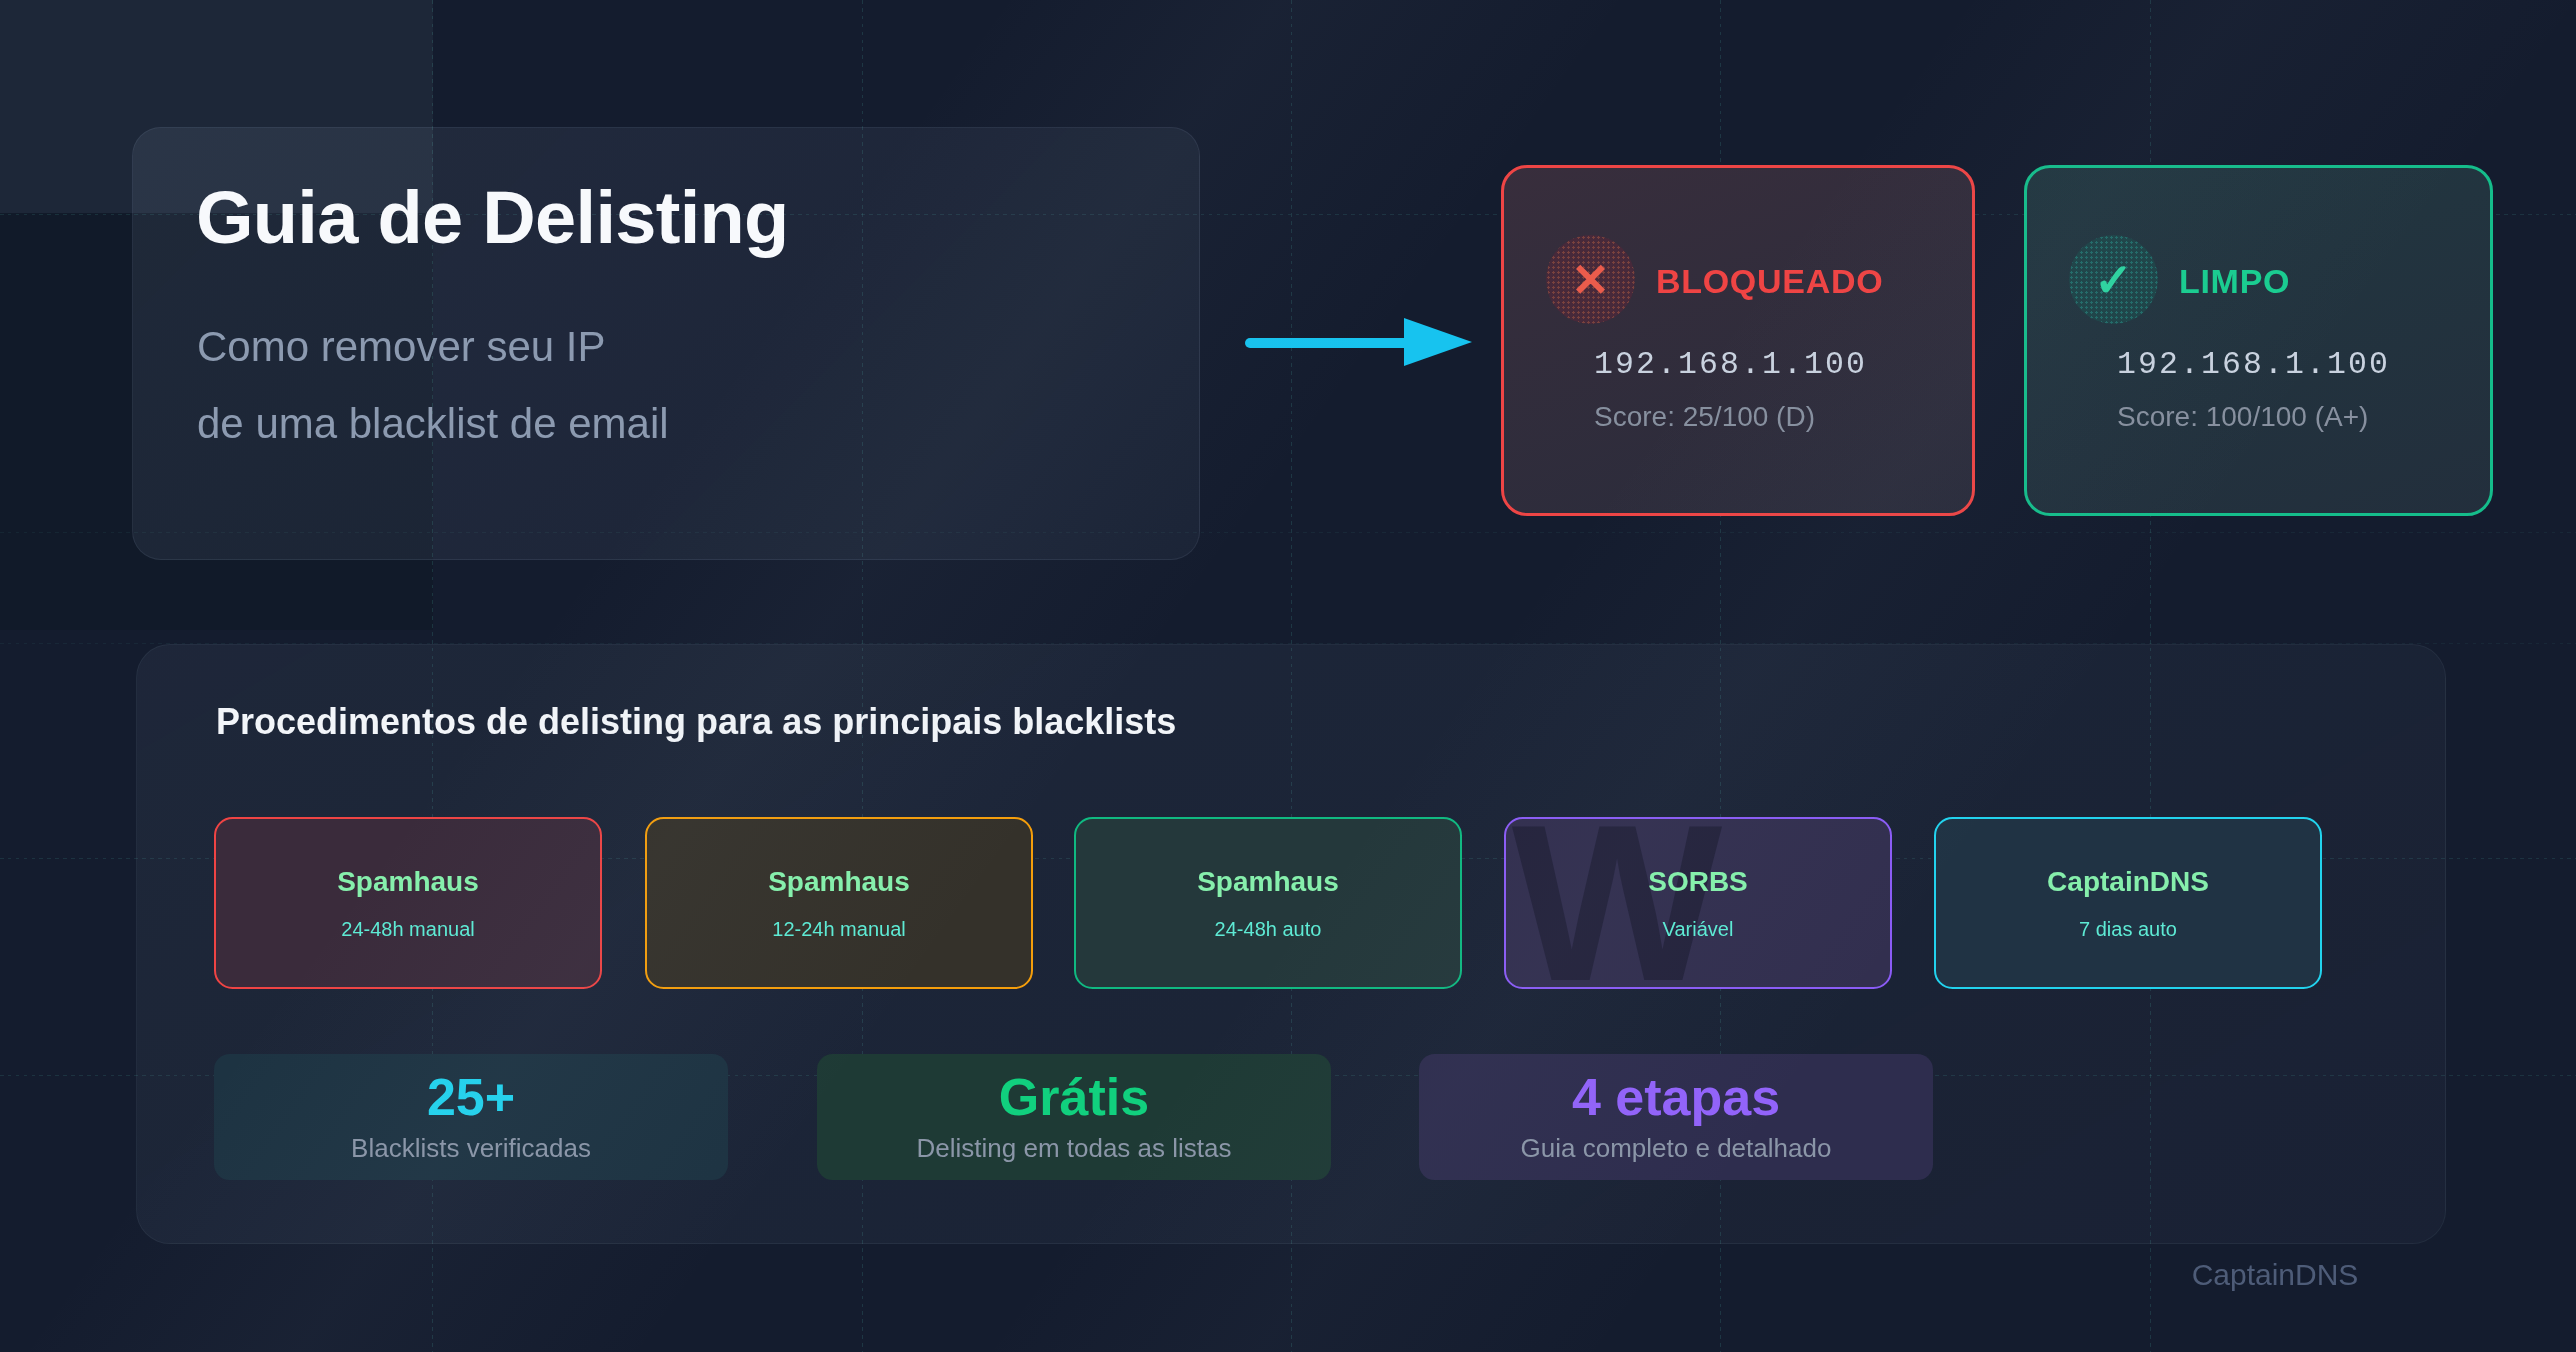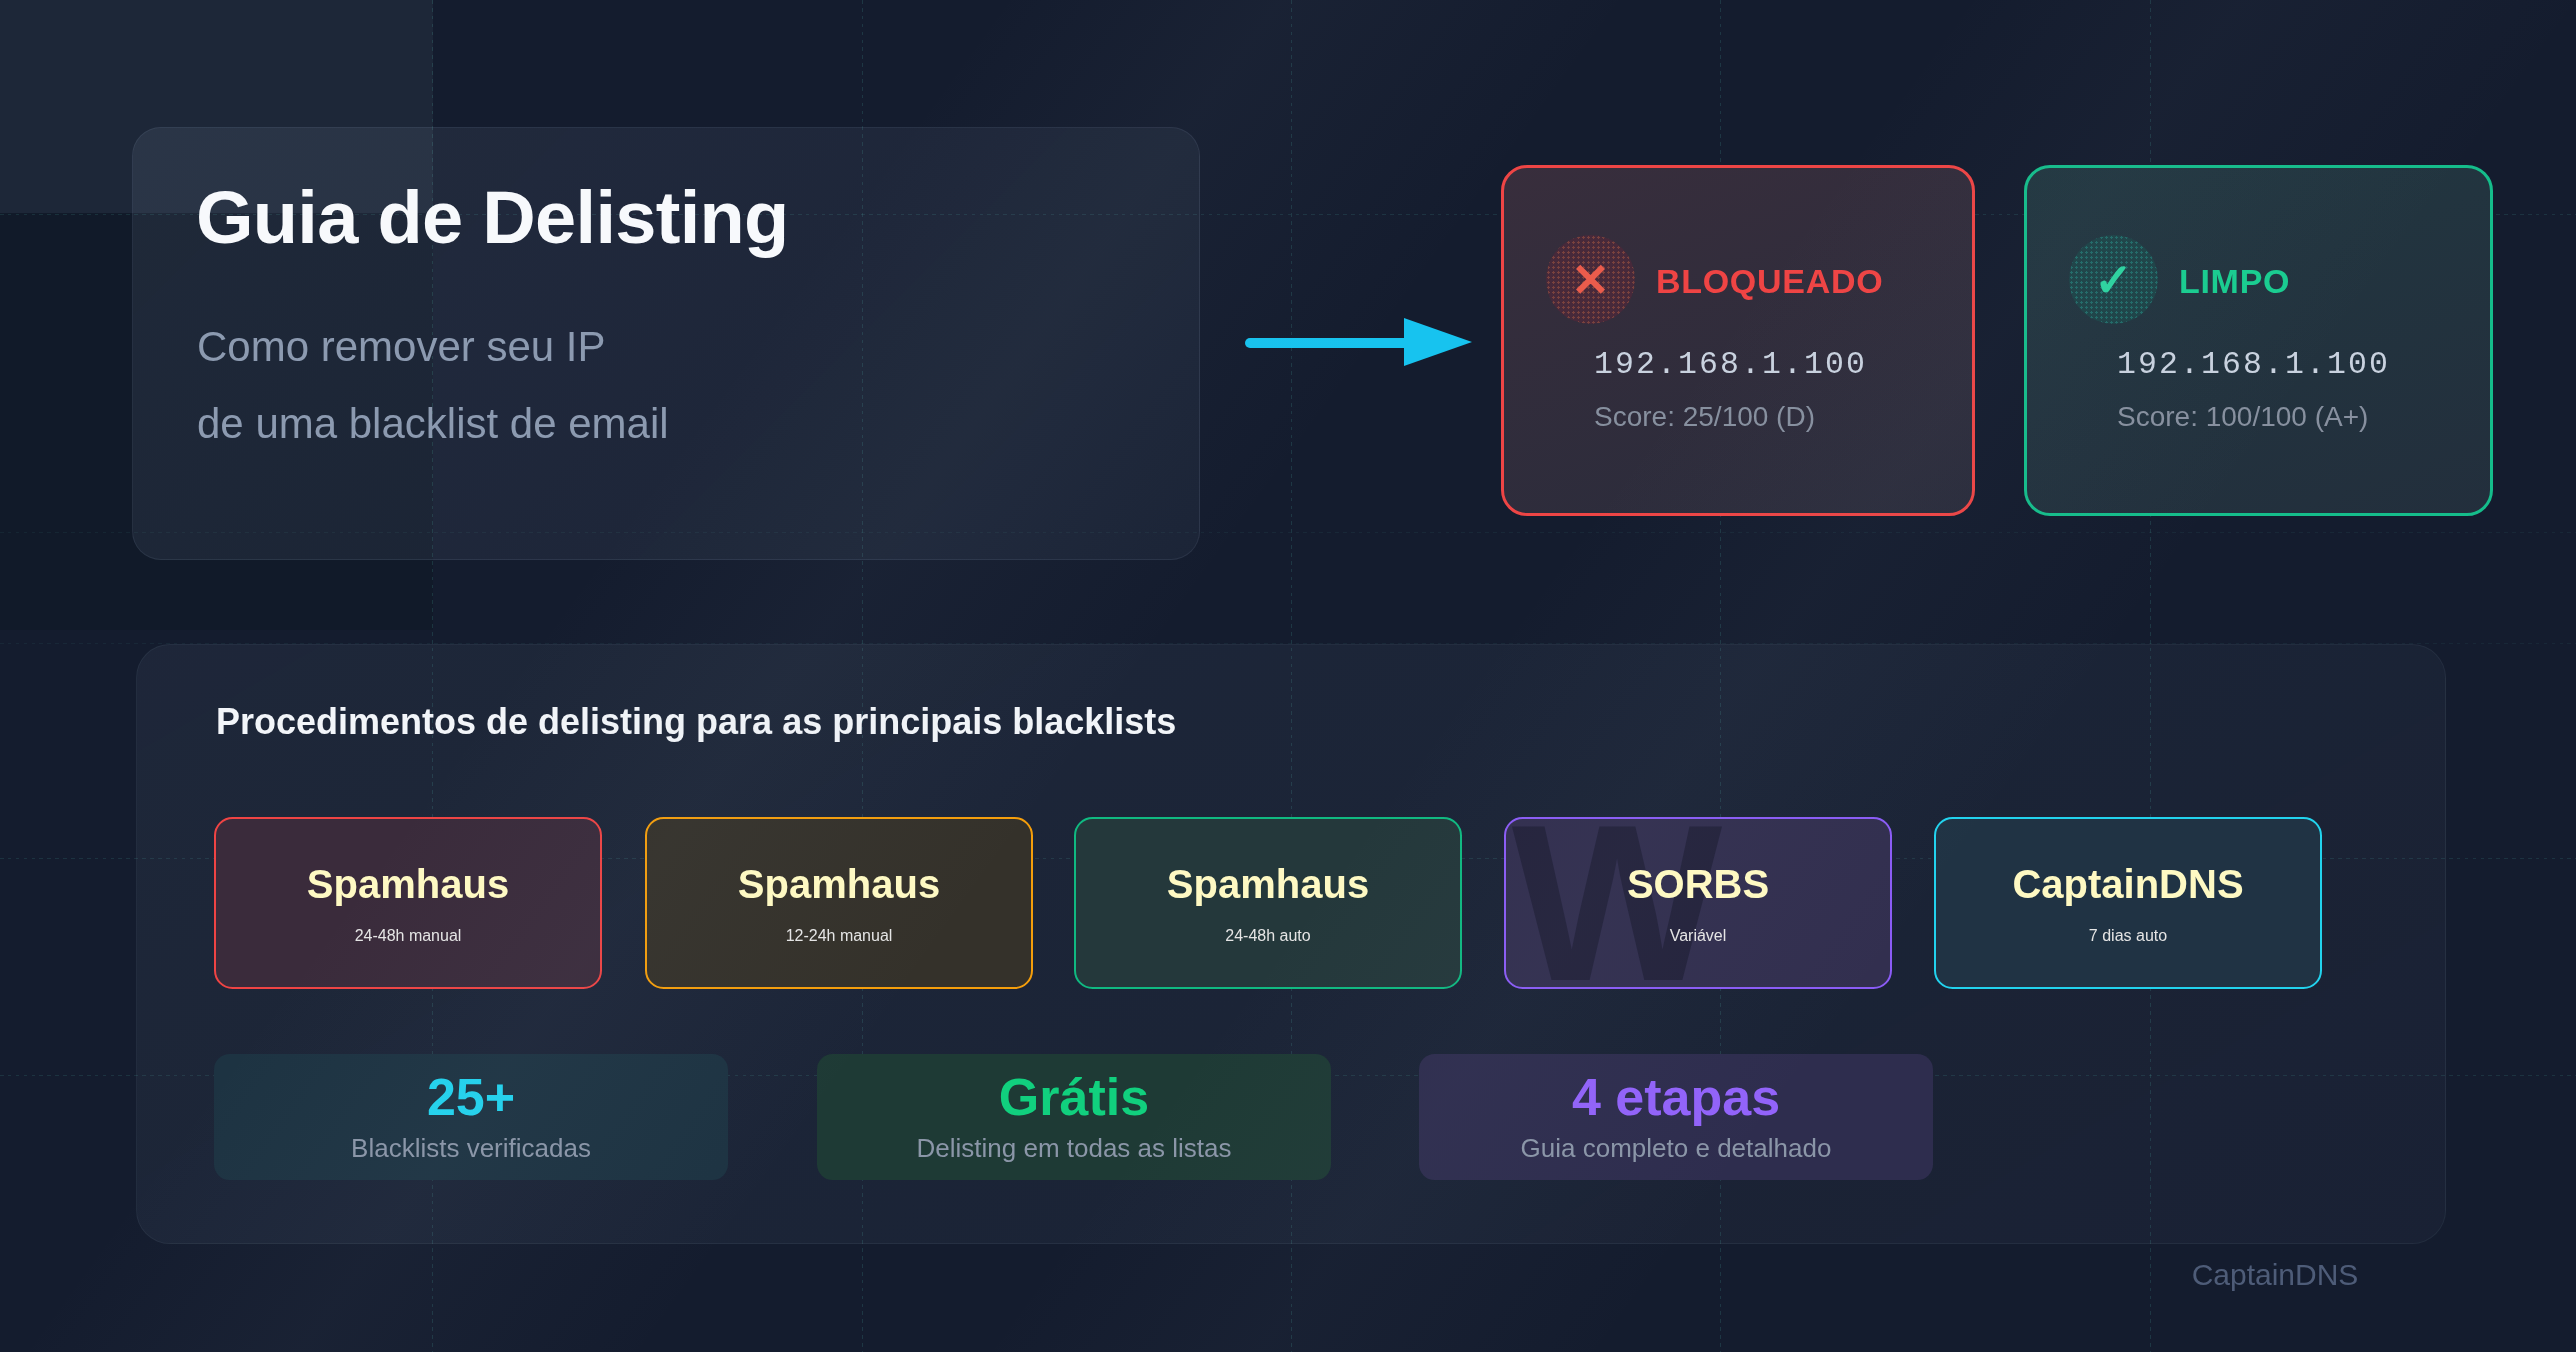--- a/index.html
+++ b/index.html
@@ -59,22 +59,22 @@
   .status-score{position:absolute;left:90px;top:233px;font-size:28px;color:#87909f;}
 
   
   .panel{position:absolute;left:136px;top:644px;width:2310px;height:600px;border-radius:34px;
     background:linear-gradient(150deg, rgba(160,178,205,0.075), rgba(160,178,205,0.04));
     border:1.4px solid rgba(160,178,205,0.07);box-sizing:border-box;}
   .panel h2{margin:0;position:absolute;left:79px;top:56px;font-size:36px;font-weight:bold;color:#f2f5f9;}
 
   .bl-card{position:absolute;top:172px;width:388px;height:172px;border-radius:18.6px;box-sizing:border-box;
     display:flex;flex-direction:column;align-items:center;justify-content:center;gap:20px;overflow:hidden;}
-  .bl-name{font-size:40px;font-weight:bold;color:#fef9c3;position:relative;z-index:1;}
-  .bl-time{font-size:16px;color:#e5e5e5;position:relative;z-index:1;}
+  .bl-name{font-size:28px;font-weight:bold;color:#86efac;position:relative;z-index:1;}
+  .bl-time{font-size:20px;color:#5eead4;position:relative;z-index:1;}
   .bl-spamhaus  {left:77px; border:2.1px solid #ef4444;background:#3a2b3b;}
   .bl-barracuda {left:508px; border:2.1px solid #f59e0b;background:#34312a;}
   .bl-spamcop   {left:937px;border:2.1px solid #10b981;background:#24383b;}
   .bl-sorbs     {left:1367px;border:2.1px solid #8b5cf6;background:#322f4f;}
   .bl-uceprotect{left:1797px;border:2.1px solid #22d3ee;background:#203344;}
   .sorbs-watermark{position:absolute;left:5.7px;top:-44px;font-size:223px;font-weight:bold;
     color:rgba(16,18,36,0.42);z-index:0;letter-spacing:-4.3px;}
 
   .stat-badge{position:absolute;top:409px;width:514px;height:126px;border-radius:15.7px;
     display:flex;flex-direction:column;align-items:center;justify-content:center;gap:10px;}

